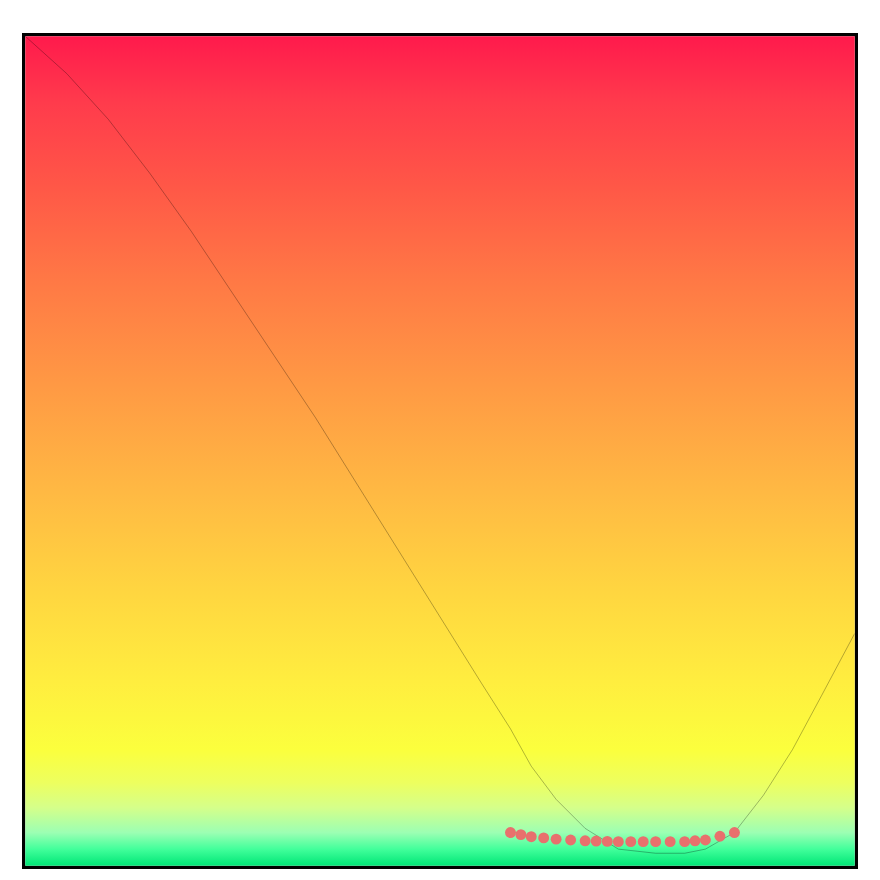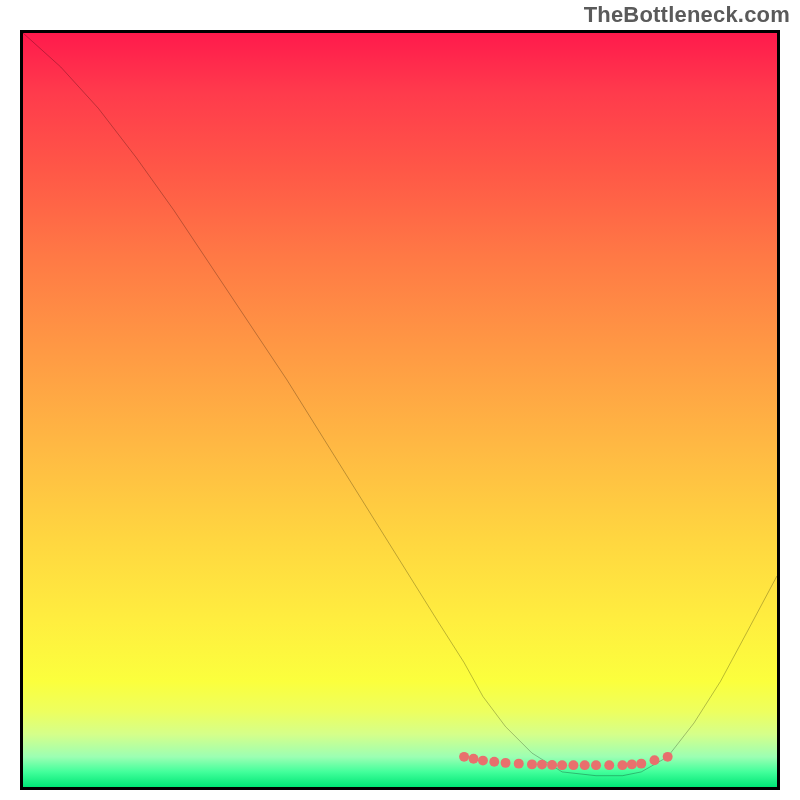--- a/index.html
+++ b/index.html
@@ -65,21 +65,20 @@
     top: 0;
     width: 100%;
     height: 100%;
     pointer-events: none;
   }
 </style>
 </head>
 <body>
 
 <div class="chart-wrap">
-  <div class="watermark">TheBottleneck.com</div>
 
   <div class="plot-box">
     <div class="gradient-bg"></div>
 
     <svg class="curve" viewBox="0 0 100 100" preserveAspectRatio="none">
       <path id="main-curve" fill="none" stroke="#000000" stroke-width="0.263" vector-effect="non-scaling-stroke" d="M0.00 0.00 L5.00 4.50 L10.00 10.00 L15.00 16.50 L20.00 23.50 L25.00 31.00 L30.00 38.50 L35.00 46.00 L40.00 54.00 L45.00 62.00 L50.00 70.00 L55.00 78.00 L58.50 83.50 L61.00 88.00 L64.00 92.00 L67.50 95.50 L71.50 98.00 L76.00 98.50 L79.50 98.50 L82.00 98.00 L85.50 96.00 L89.00 91.50 L92.50 86.00 L96.00 79.50 L100.00 72.00"></path>
       <g id="valley-dots" fill="#e8706d">
           <circle cx="58.50" cy="96.00" r="0.658"></circle>
           <circle cx="59.75" cy="96.25" r="0.658"></circle>
           <circle cx="61.00" cy="96.50" r="0.658"></circle>

